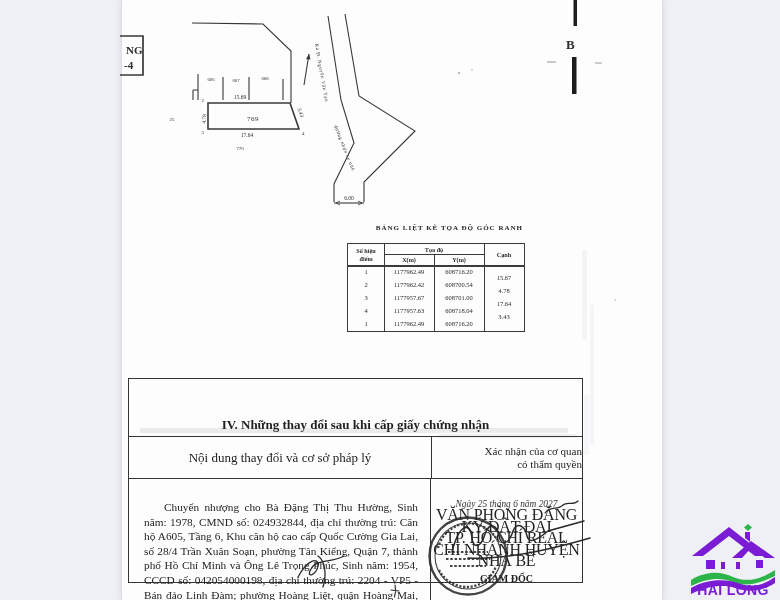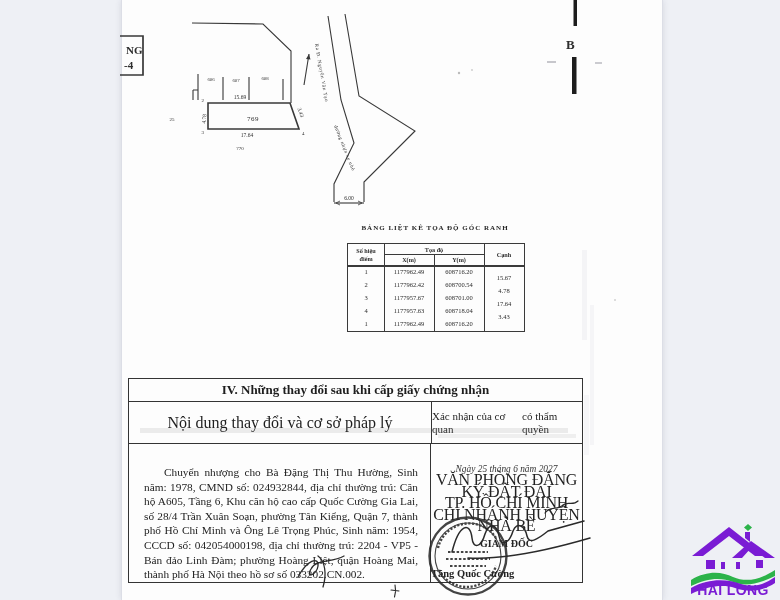--- a/index.html
+++ b/index.html
@@ -7,37 +7,37 @@
        font-family:"Liberation Serif","DejaVu Serif",serif;}
   .stage{position:absolute;left:0;top:0;width:780px;height:600px;background:#eef0f5;}
   .page{position:absolute;left:121px;top:0;width:540px;height:600px;background:#fdfdfd;
         border-left:1px solid #dcdee6;border-right:1px solid #dcdee6;
         box-shadow:0 0 6px rgba(40,40,70,.12);}
   .soft{filter:blur(0.2px);}
   .lineart{position:absolute;left:0;top:0;width:780px;height:600px;pointer-events:none;}
   svg text{fill:#2e2e2e;font-family:"Liberation Serif","DejaVu Serif",serif;}
 
   
-  .tbl-title{position:absolute;left:347px;top:224px;width:176px;text-align:center;
+  .tbl-title{position:absolute;left:347px;top:224px;width:176px;text-align:right;
              font-weight:bold;font-size:7px;letter-spacing:1px;color:#272727;}
   .tbl{position:absolute;left:347px;top:243px;width:176px;height:87px;
        border:1.5px solid #3a3a3a;font-size:6.5px;color:#2c2c2c;}
   .tbl .ln{position:absolute;background:#3a3a3a;}
   .cell{position:absolute;text-align:center;overflow:visible;white-space:nowrap;}
   .hc{font-weight:bold;font-size:6.2px;}
 
   
   .sec4{position:absolute;left:128px;top:378px;width:455px;height:205px;
         border:1.4px solid #343434;color:#1e1e1e;box-sizing:border-box;}
   .s4-title{height:22px;line-height:22px;text-align:center;font-weight:bold;font-size:13px;
-            border-bottom:1.3px solid #343434;}
+            border-bottom:1.3px solid #343434;margin-top:35px;}
   .s4-heads{display:flex;height:41px;border-bottom:1.3px solid #343434;}
   .s4-hl{width:302px;border-right:1.3px solid #343434;display:flex;align-items:center;
-         justify-content:center;font-size:16px;text-align:center;}
-  .s4-hr{flex:1;display:flex;flex-direction:row;align-items:center;justify-content:center;
+         justify-content:center;font-size:13px;text-align:center;}
+  .s4-hr{flex:1;display:flex;flex-direction:column;align-items:flex-end;justify-content:center;
          font-size:11px;line-height:12.5px;}
   .s4-body{position:relative;height:138px;display:flex;}
   .s4-bl{width:302px;border-right:1.3px solid #343434;box-sizing:border-box;
          padding:21px 12px 0 15px;font-size:11.3px;line-height:14.6px;text-align:justify;}
   .s4-bl .para{text-indent:20px;color:#222;}
   .s4-br{flex:1;position:relative;text-align:center;padding-top:20px;box-sizing:border-box;}
   .date-line{font-style:italic;font-size:9.4px;color:#333;}
   .office{font-weight:normal;font-size:16px;line-height:11.6px;letter-spacing:-0.2px;color:#222;text-align:center;}
   .gd{font-weight:bold;font-size:10px;margin-top:6px;color:#222;}
   .signer{position:absolute;bottom:3px;left:0;width:100%;text-align:left;
@@ -108,21 +108,21 @@
         <div>có thẩm quyền</div>
       </div>
     </div>
     <div class="s4-body">
       <div class="s4-bl">
         <div class="para">Chuyển nhượng cho Bà Đặng Thị Thu Hường, Sinh năm: 1978, CMND số: 024932844, địa chỉ thường trú: Căn hộ A605, Tầng 6, Khu căn hộ cao cấp Quốc Cường Gia Lai, số 28/4 Trần Xuân Soạn, phường Tân Kiểng, Quận 7, thành phố Hồ Chí Minh và Ông Lê Trọng Phúc, Sinh năm: 1954, CCCD số: 042054000198, địa chỉ thường trú: 2204 - VP5 - Bán đảo Linh Đàm; phường Hoàng Liệt, quận Hoàng Mai, thành phố Hà Nội theo hồ sơ số 033202.CN.002.</div>
       </div>
       <div class="s4-br">
         <div class="date-line">Ngày 25 tháng 6 năm 2027</div>
         <div class="office">VĂN PHÒNG ĐĂNG KÝ ĐẤT ĐAI</div>
-        <div class="office">TP. HỒ CHÍ MINH</div>
+        <div class="office">TP. HỒ CHÍ REAL</div>
         <div class="office">CHI NHÁNH HUYỆN NHÀ BÈ</div>
         <div class="gd">GIÁM ĐỐC</div>
         <div class="signer">Tăng Quốc Cường</div>
       </div>
     </div>
   </div>
 
   <svg class="lineart soft" viewBox="0 0 780 600">
     <g stroke="#383838" stroke-width="1.1" fill="none">
 

